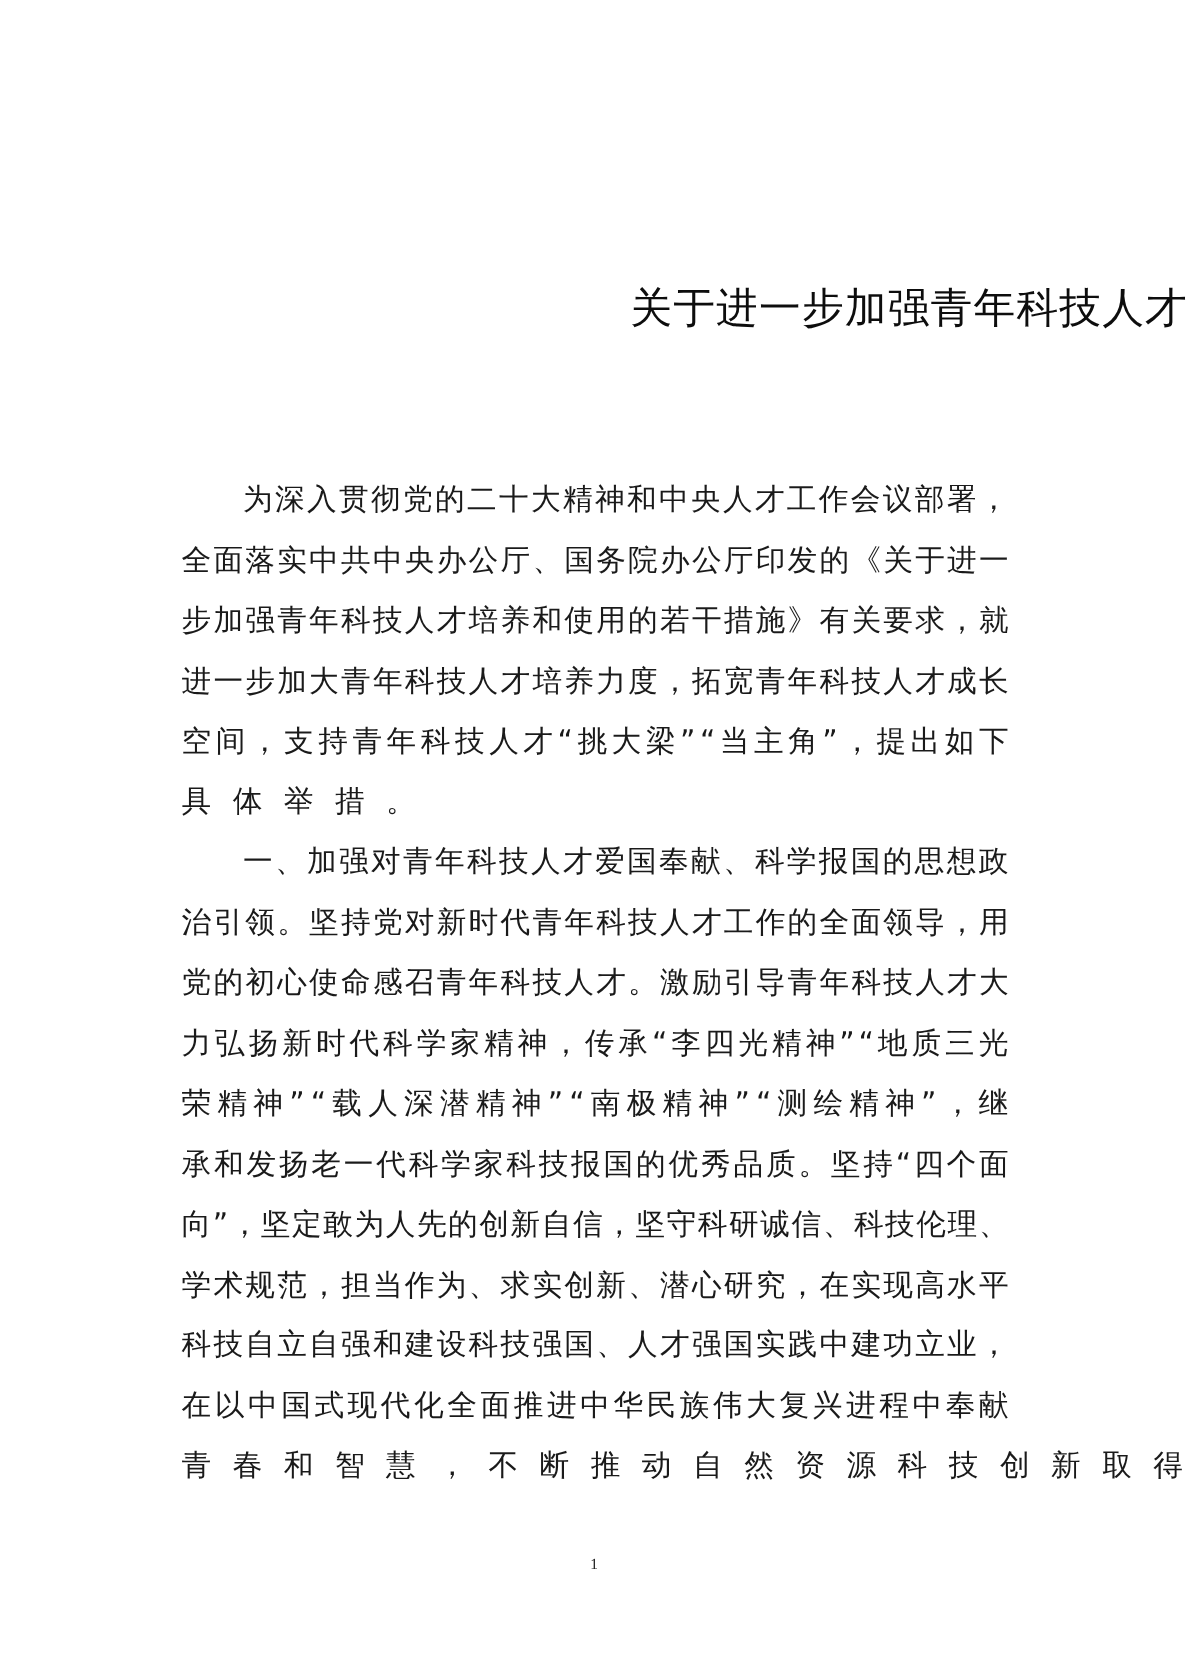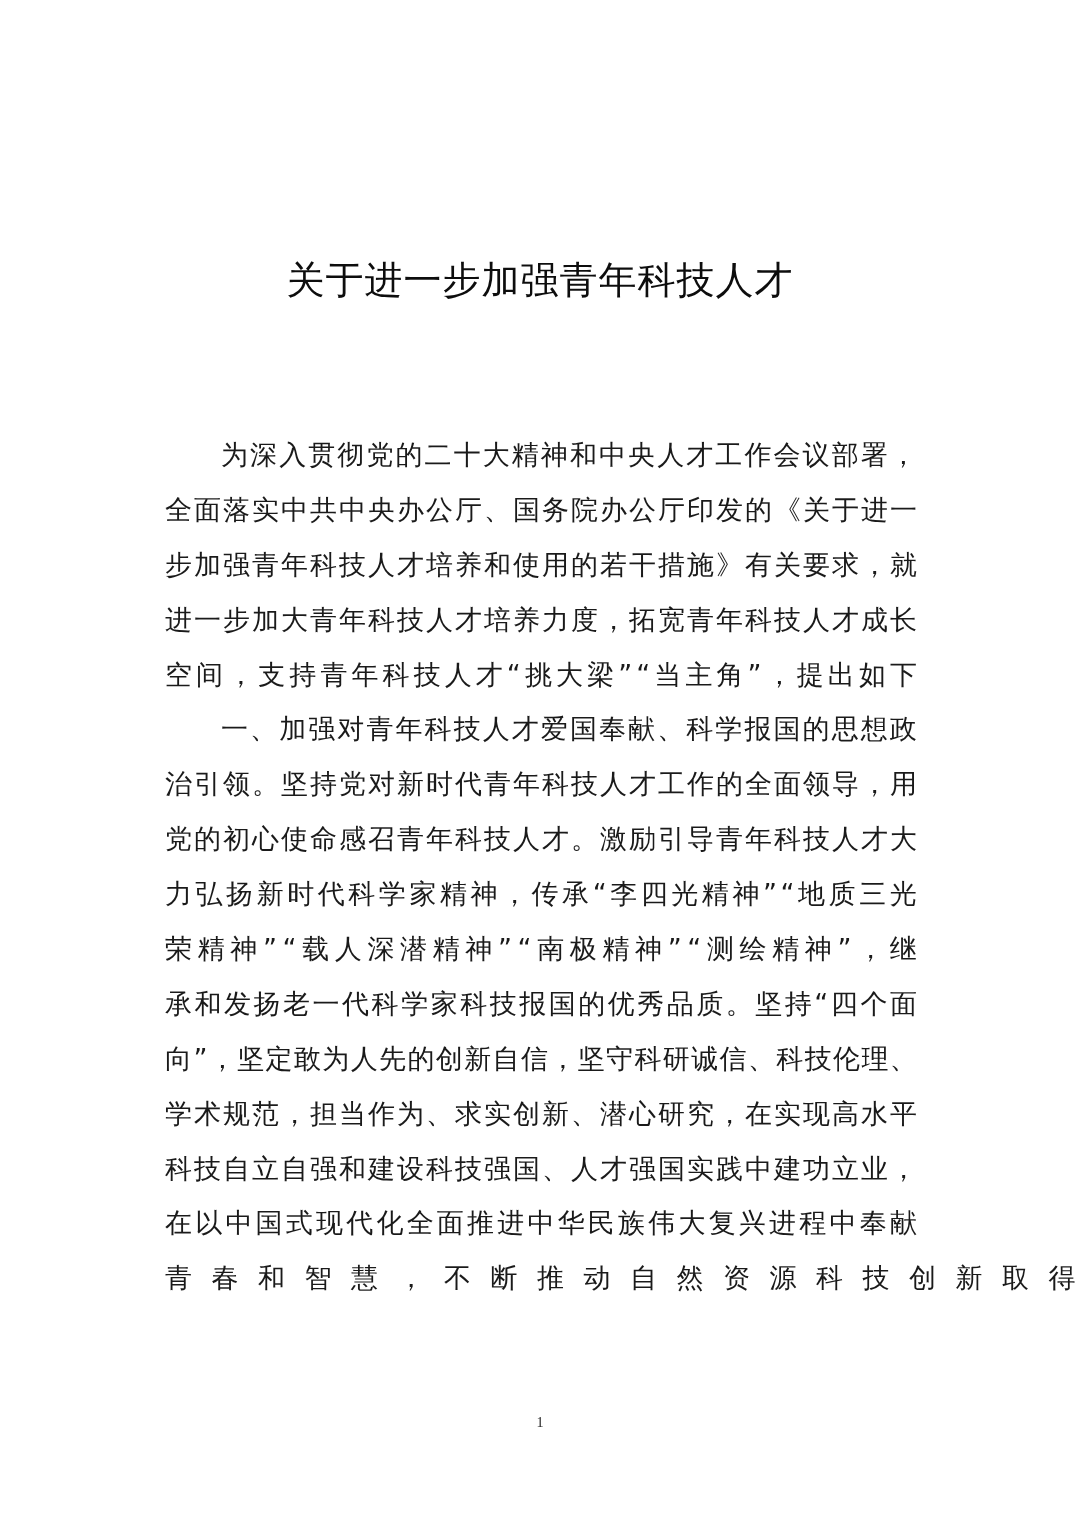--- a/index.html
+++ b/index.html
@@ -28,20 +28,21 @@
       width: 1080px;
       text-align: center;
       font-size: 38px;
       line-height: 64px;
       top: 248px;
       color: #0d0d0d;
       letter-spacing: 1px;
     }
     .title .line {
       display: block;
+      text-align: right;
     }
     .body-text {
       position: absolute;
       left: 165px;
       top: 428px;
       width: 752px;
     }
     .line-row {
       height: 54.9px;
       line-height: 54.9px;
@@ -214,20 +215,21 @@
         <span class="ch">当</span>
         <span class="ch">主</span>
         <span class="ch">角</span>
         <span class="ch">”</span>
         <span class="ch">，</span>
         <span class="ch">提</span>
         <span class="ch">出</span>
         <span class="ch">如</span>
         <span class="ch">下</span>
       </div>
+    <div class="line-row last">具体举措。</div>
 
     <div class="line-row indent justify">
         <span class="ch">一</span>
         <span class="ch">、</span>
         <span class="ch">加</span>
         <span class="ch">强</span>
         <span class="ch">对</span>
         <span class="ch">青</span>
         <span class="ch">年</span>
         <span class="ch">科</span>

